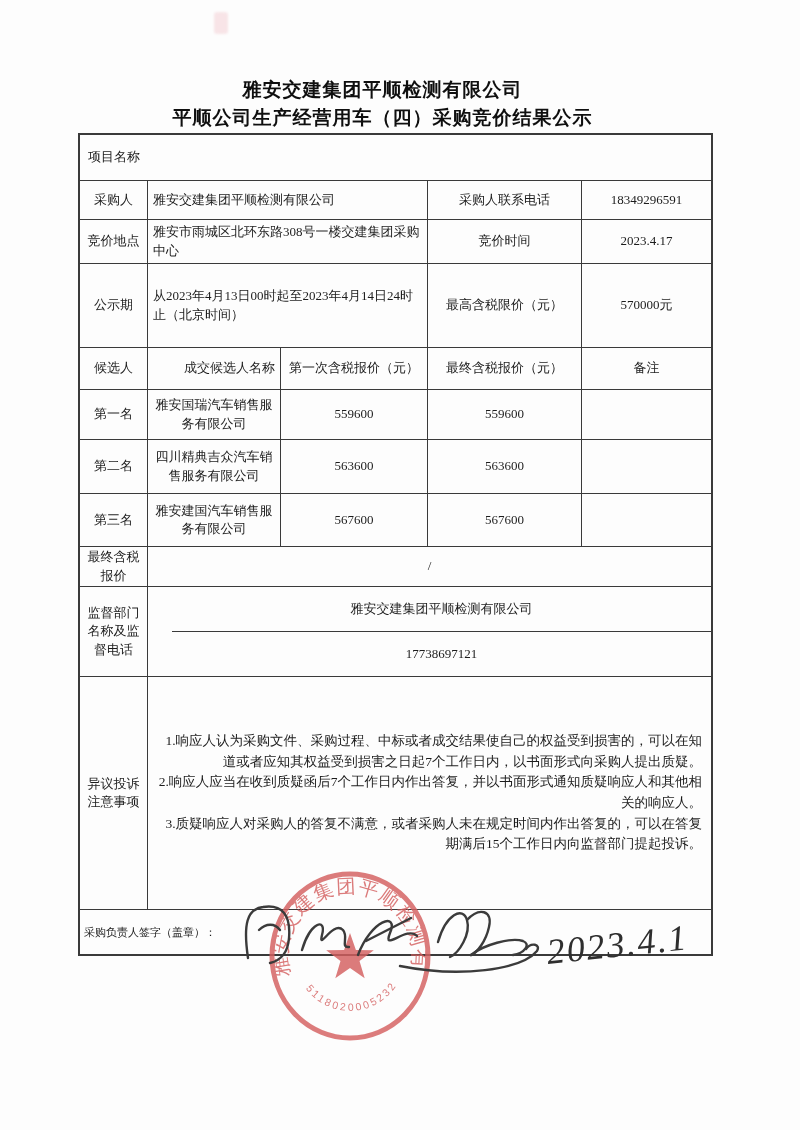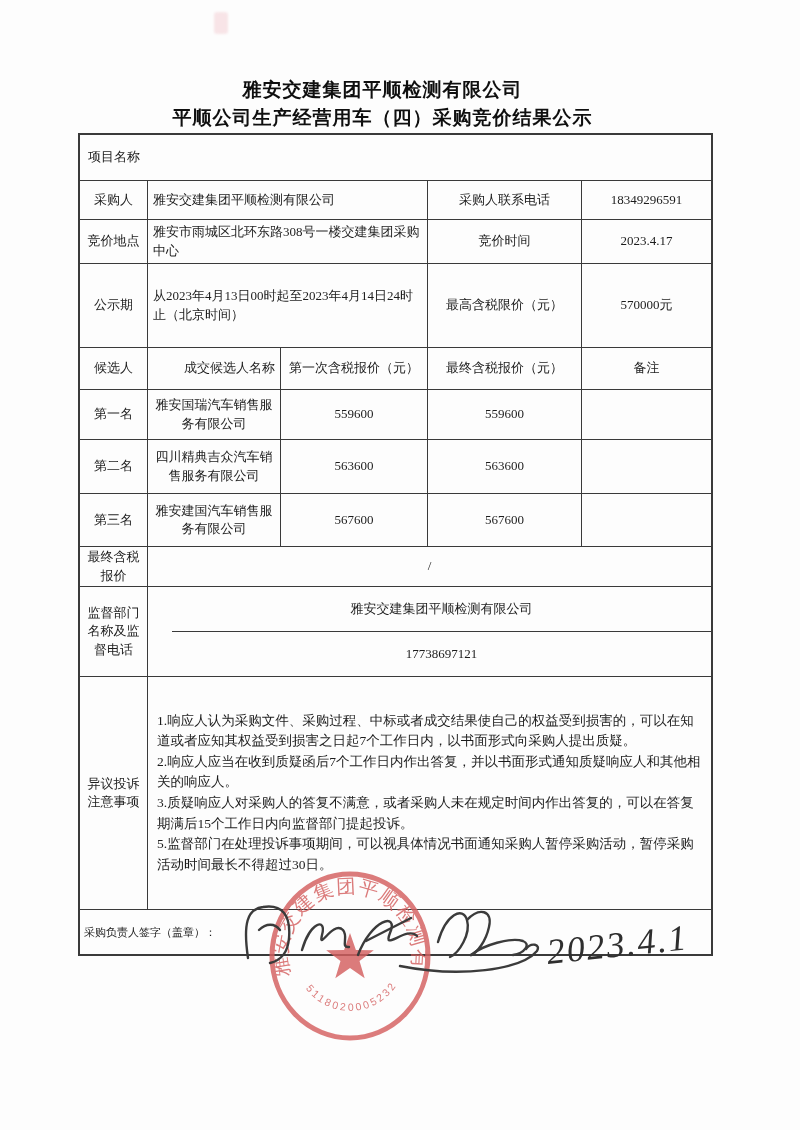--- a/index.html
+++ b/index.html
@@ -59,21 +59,21 @@
   .h-superv  { height:90px;gap:24px; }
   .h-object  { height:233px; }
   .h-sign    { height:44px; }
   .superv-right { flex:1; display:flex; flex-direction:column; }
   .superv-sub { flex:1; display:flex; align-items:center; justify-content:center; font-size:13px; }
   .superv-sub:first-child { border-bottom:1.5px solid #3a3a3a; }
   .objection-content {
     flex:1; display:flex; flex-direction:column; justify-content:center;
     padding:8px 9px; font-size:13.5px; line-height:1.52; text-align:left;
   }
-  .objection-content p { margin:0; }
+  .objection-content p { margin:0;text-align:right; }
   .sign-row { display:flex; align-items:center; padding-left:4px; font-size:11px; }
   .stamp-layer { position:absolute; left:230px; top:860px; width:460px; height:215px; pointer-events:none; }
 </style>
 </head>
 <body>
 
 <div class="smudge"></div>
 
 <div class="title">
   <div>雅安交建集团平顺检测有限公司</div>
@@ -151,21 +151,20 @@
       <div class="superv-sub">17738697121</div>
     </div>
   </div>
 
   <div class="row h-object">
     <div class="cell w-label">异议投诉注意事项</div>
     <div class="objection-content">
       <p>1.响应人认为采购文件、采购过程、中标或者成交结果使自己的权益受到损害的，可以在知道或者应知其权益受到损害之日起7个工作日内，以书面形式向采购人提出质疑。</p>
       <p>2.响应人应当在收到质疑函后7个工作日内作出答复，并以书面形式通知质疑响应人和其他相关的响应人。</p>
       <p>3.质疑响应人对采购人的答复不满意，或者采购人未在规定时间内作出答复的，可以在答复期满后15个工作日内向监督部门提起投诉。</p>
-      <p>5.监督部门在处理投诉事项期间，可以视具体情况书面通知采购人暂停采购活动，暂停采购活动时间最长不得超过30日。</p>
     </div>
   </div>
 
   <div class="row h-sign sign-row">
     <span>采购负责人签字（盖章）：</span>
   </div>
 
 </div>
 
 <div class="stamp-layer">

